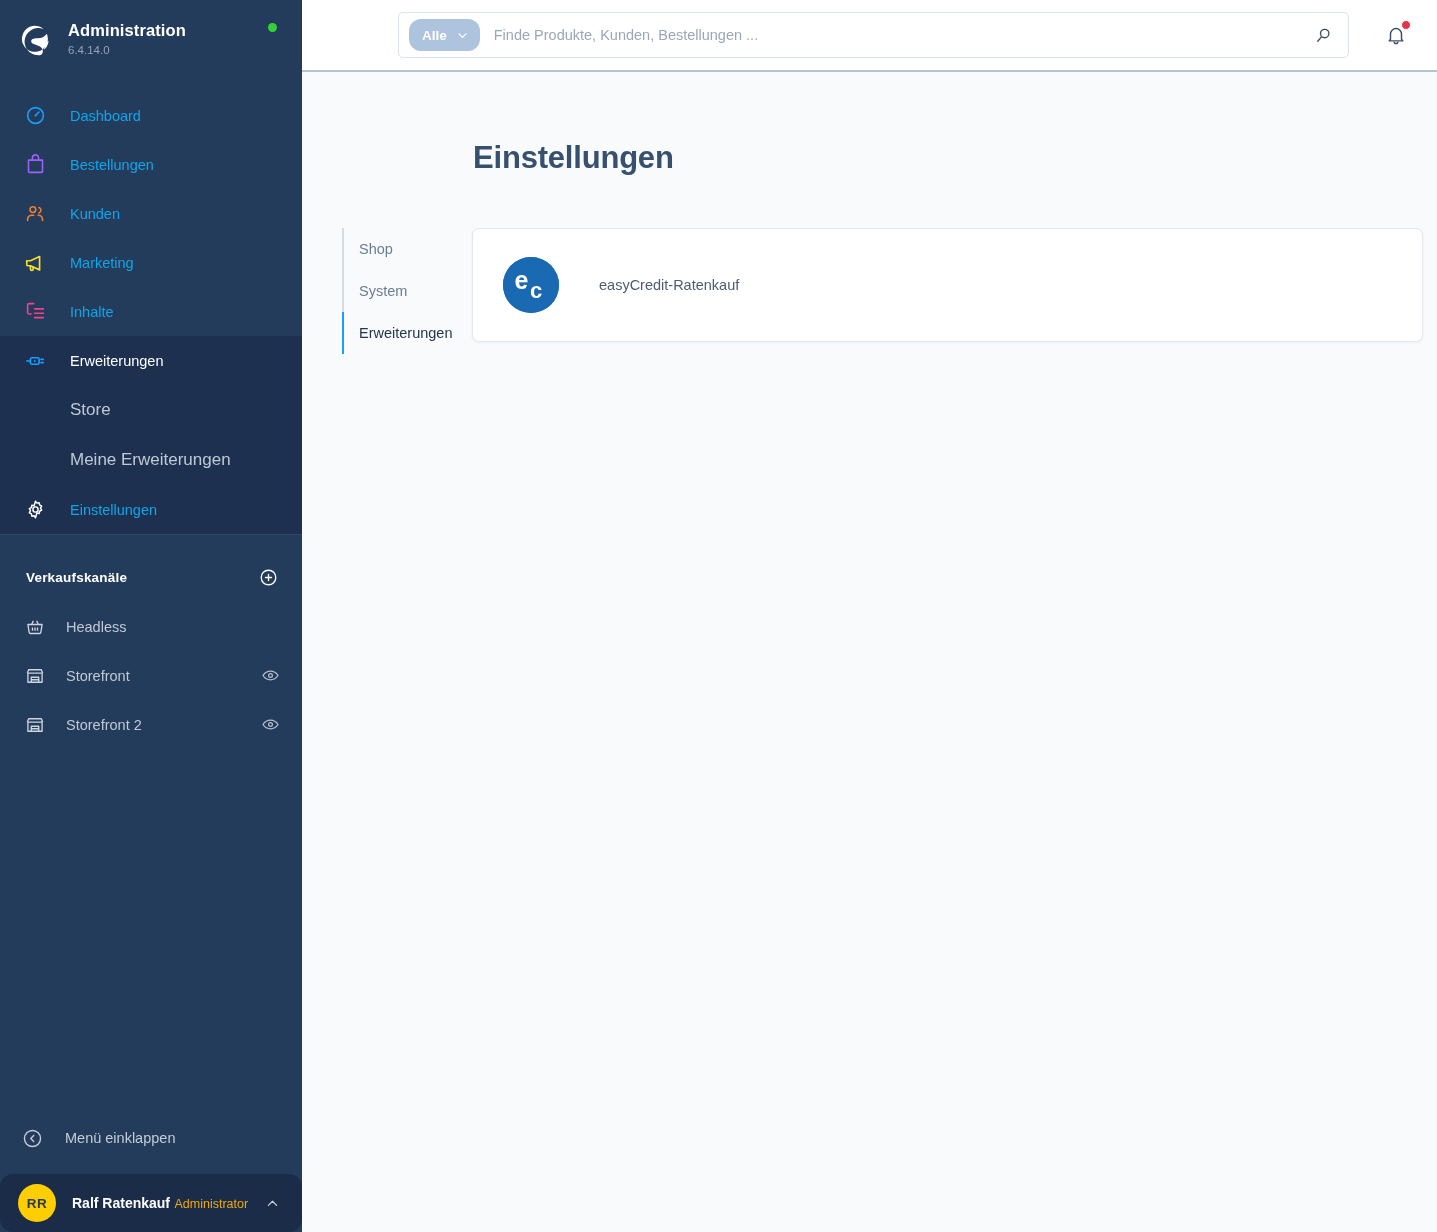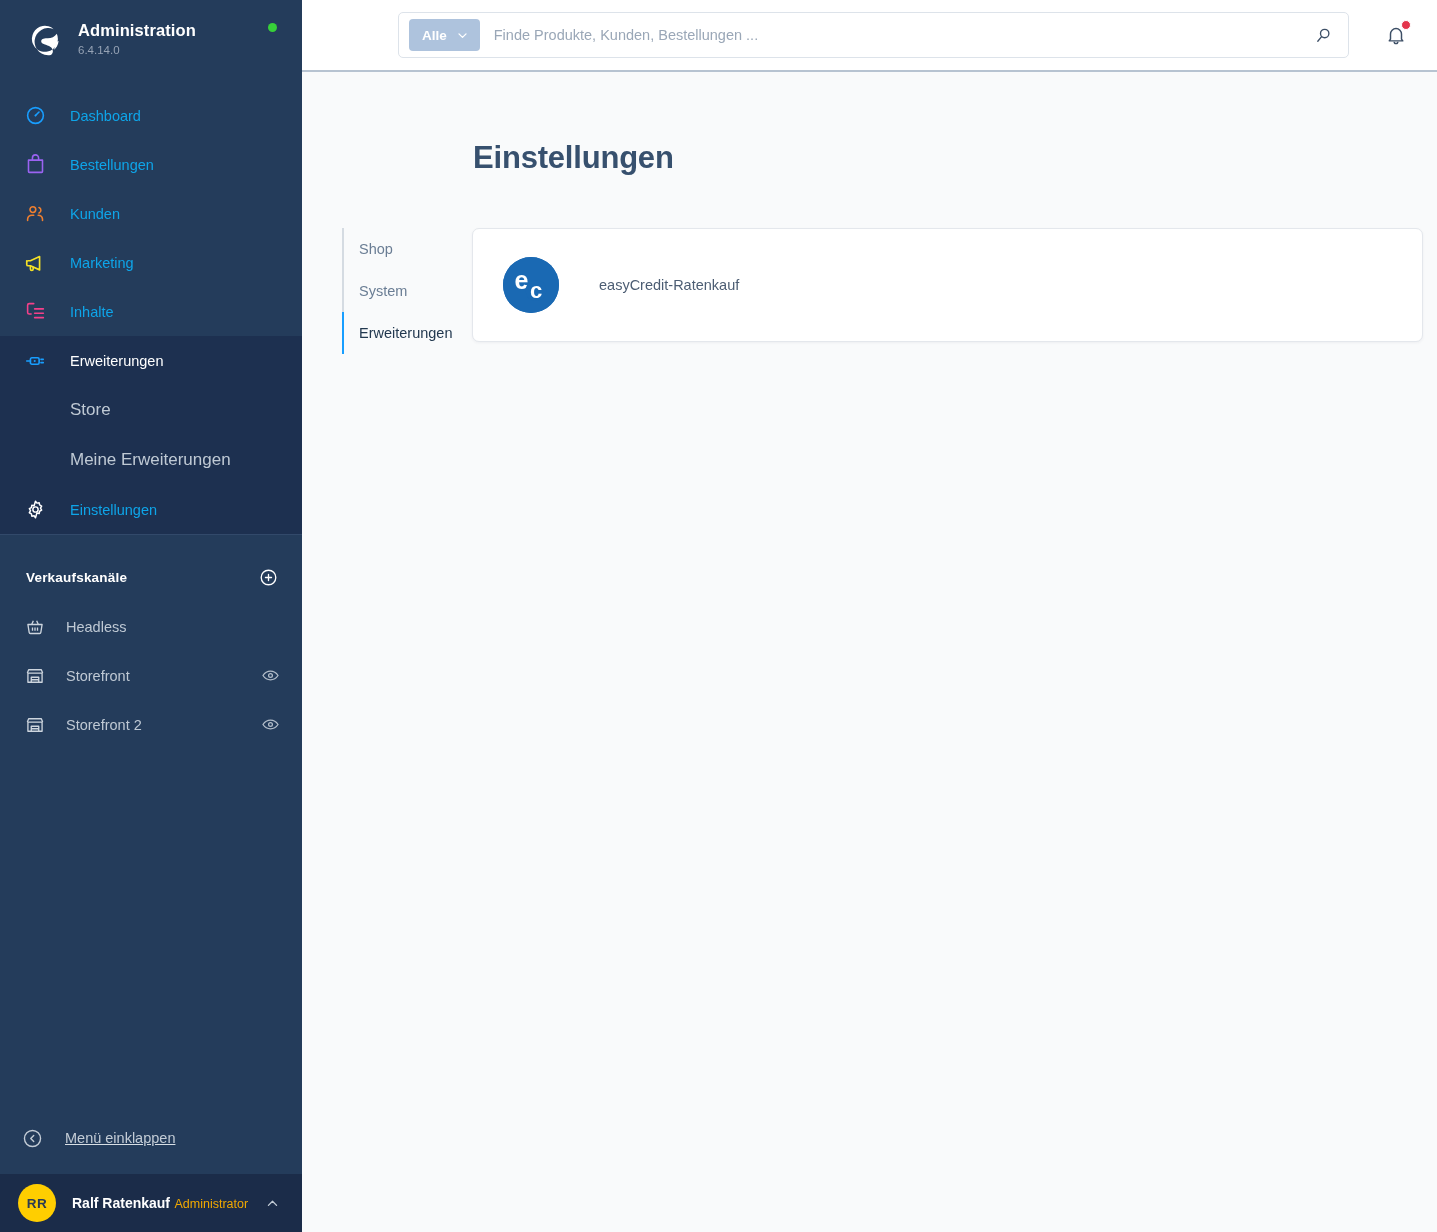--- a/index.html
+++ b/index.html
@@ -30,21 +30,20 @@
     flex-direction: column;
     color: #d8dfe5;
   }
 
   .sw-logo-row {
     height: 74px;
     display: flex;
     align-items: center;
     padding: 4px 20px 0 16px;
     position: relative;
-    margin-left: 10px;
   }
   .sw-logo-mark {
     width: 38px; height: 38px;
     flex: 0 0 38px;
     display: flex; align-items: center; justify-content: center;
   }
   .sw-brand-text { margin-left: 14px; }
   .sw-brand-title {
     font-size: 16.5px;
     font-weight: bold;
@@ -149,36 +148,36 @@
 
   .sidebar-spacer { flex: 1 1 auto; }
 
   .collapse-row {
     display: flex;
     align-items: center;
     height: 52px;
     padding-left: 22px;
     cursor: pointer;
     margin-bottom: 10px;
-    text-decoration: underline;
   }
   .collapse-row .nav-label {
     margin-left: 22px;
     font-size: 14.5px;
     color: #c3ccd6;
   }
 
   .user-bar {
     height: 58px;
     background: #1b2c49;
     display: flex;
     align-items: center;
     padding: 0 22px 0 18px;
     cursor: pointer;
     overflow: hidden;
+    border-radius: 13px;
   }
   .user-avatar {
     width: 38px; height: 38px;
     flex: 0 0 38px;
     border-radius: 50%;
     background: #ffce00;
     color: #2b3c52;
     font-size: 13.5px;
     font-weight: bold;
     display: flex; align-items: center; justify-content: center;
@@ -226,21 +225,21 @@
     background: #ffffff;
     border: 1px solid #dde3ea;
     border-radius: 5px;
     display: flex;
     align-items: center;
     padding: 0 6px 0 10px;
   }
   .search-scope {
     height: 32px;
     background: #aec3dd;
-    border-radius: 4px;
+    border-radius: 12px;
     display: flex;
     align-items: center;
     gap: 9px;
     padding: 0 11px 0 13px;
     cursor: pointer;
     flex: 0 0 auto;
   }
   .search-scope-label {
     font-size: 13.5px;
     color: #ffffff;

